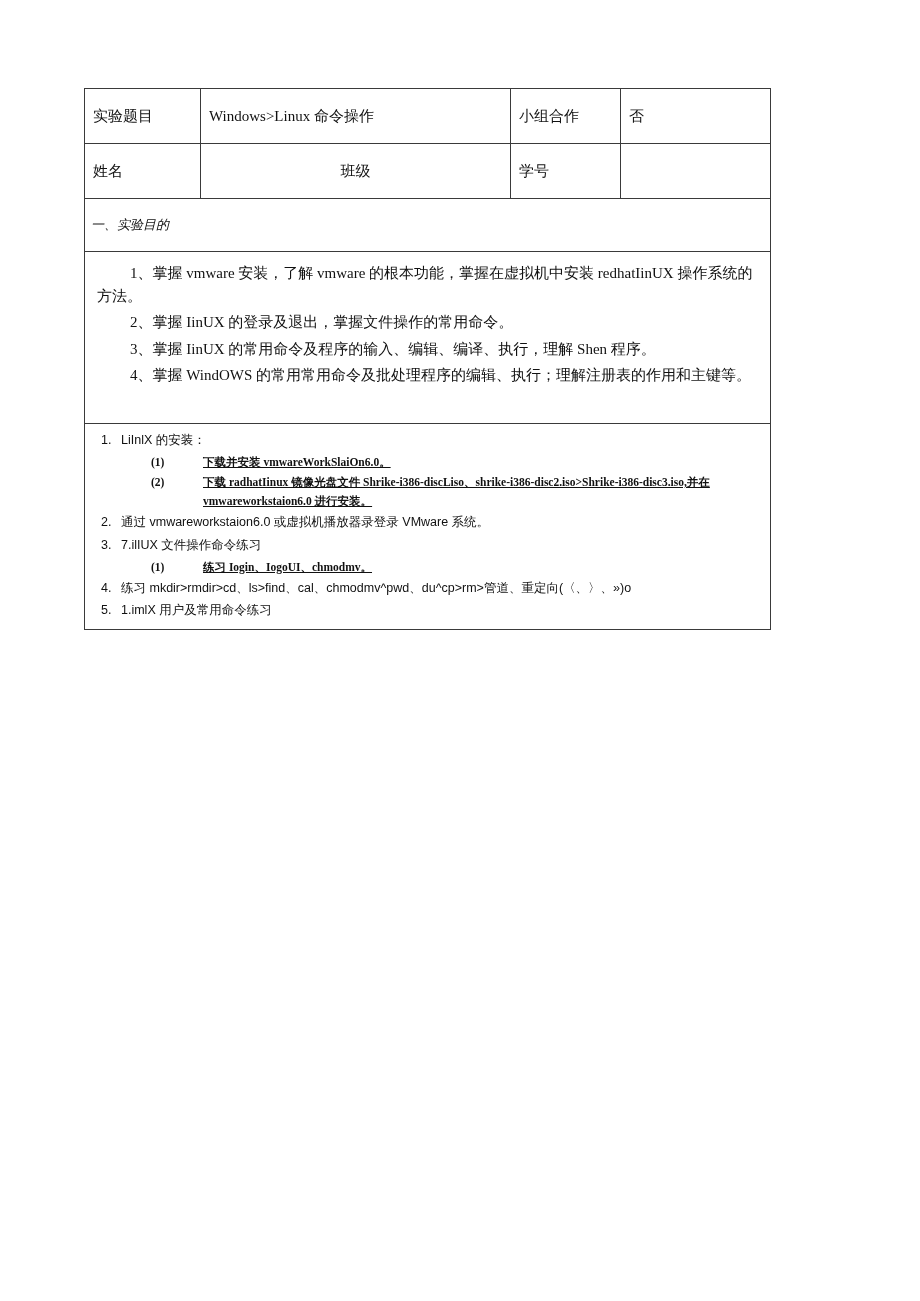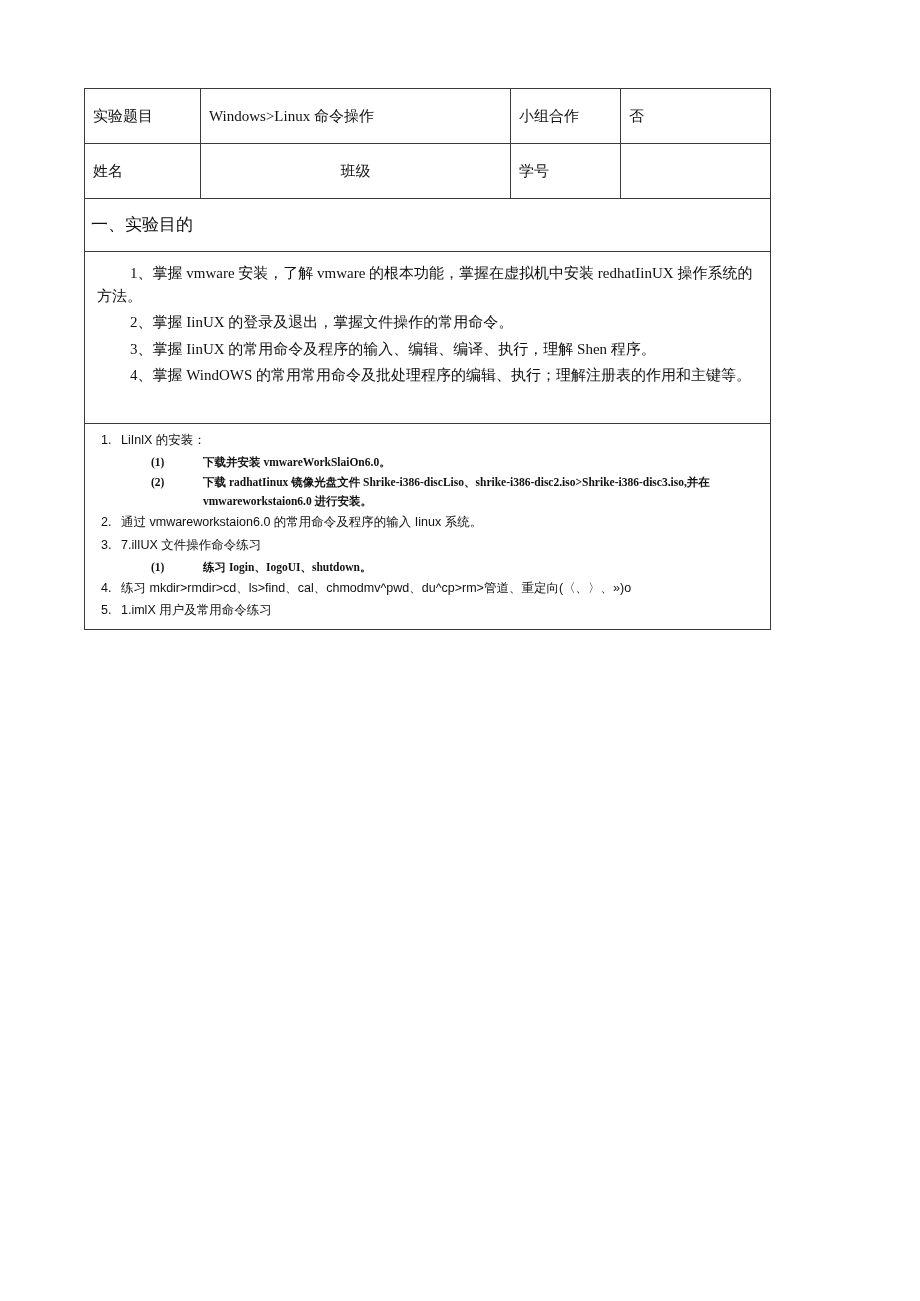--- a/index.html
+++ b/index.html
@@ -47,22 +47,23 @@
   .c-label   { width: 116px; }
   .c-title   { width: 310px; }
   .c-coop    { width: 110px; }
   .c-val     { width: 150px; }
 
   .cell-center { text-align: center; }
 
   
   .sec-head td {
     height: 40px;
-    font-size: 17px;
+    font-size: 13px;
     padding-left: 6px;
+    font-style: italic;
   }
 
   
   .body-cell {
     padding: 10px 14px 16px 14px;
     font-size: 15.5px;
     line-height: 2.35;
   }
   .body-cell p {
     margin: 4px;
@@ -114,20 +115,21 @@
   ol.substeps > li > .marker {
     position: absolute;
     left: 0;
     top: 0;
     font-weight: bold;
     font-family: "Liberation Serif", serif;
   }
   .mono-b {
     font-weight: bold;
     font-family: "Liberation Serif", "DejaVu Serif", serif;
+    text-decoration: underline;
   }
 </style>
 </head>
 <body>
 
 <div class="page">
 
   <table class="doc-table">
     <colgroup>
       <col class="c-label">
@@ -180,29 +182,29 @@
                   <span class="mono-b">下载并安装 vmwareWorkSlaiOn6.0。</span>
                 </li>
                 <li>
                   <span class="marker">(2)</span>
                   <span class="mono-b">下载 radhatIinux 镜像光盘文件 Shrike-i386-discLiso、shrike-i386-disc2.iso&gt;Shrike-i386-disc3.iso,并在 vmwareworkstaion6.0 进行安装。</span>
                 </li>
               </ol>
             </li>
 
             <li>
-              <span class="txt">通过 vmwareworkstaion6.0 的常用命令及程序的输入 Iinux 系统。</span>
+              <span class="txt">通过 vmwareworkstaion6.0 或虚拟机播放器录登录 VMware 系统。</span>
             </li>
 
             <li>
               <span class="txt">7.ilIUX 文件操作命令练习</span>
               <ol class="substeps">
                 <li>
                   <span class="marker">(1)</span>
-                  <span class="mono-b">练习 Iogin、IogoUI、shutdown。</span>
+                  <span class="mono-b">练习 Iogin、IogoUI、chmodmv。</span>
                 </li>
               </ol>
             </li>
 
             <li>
               <span class="txt">练习 mkdir&gt;rmdir&gt;cd、ls&gt;find、cal、chmodmv^pwd、du^cp&gt;rm&gt;管道、重定向(〈、〉、»)o</span>
             </li>
 
             <li>
               <span class="txt">1.imlX 用户及常用命令练习</span>

